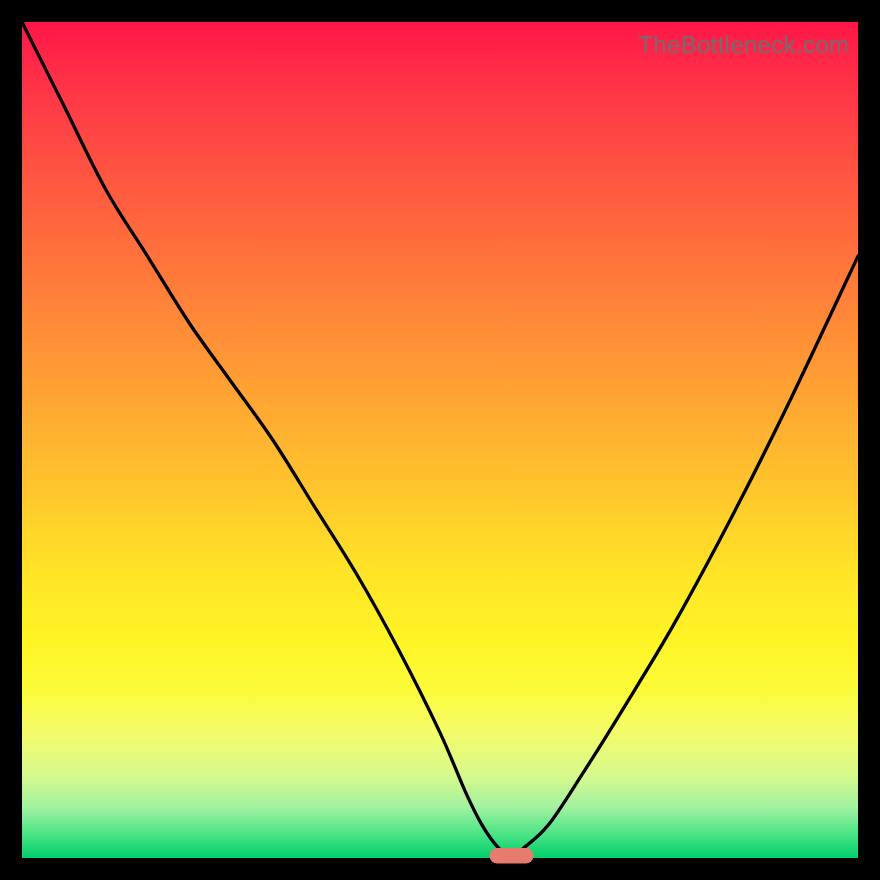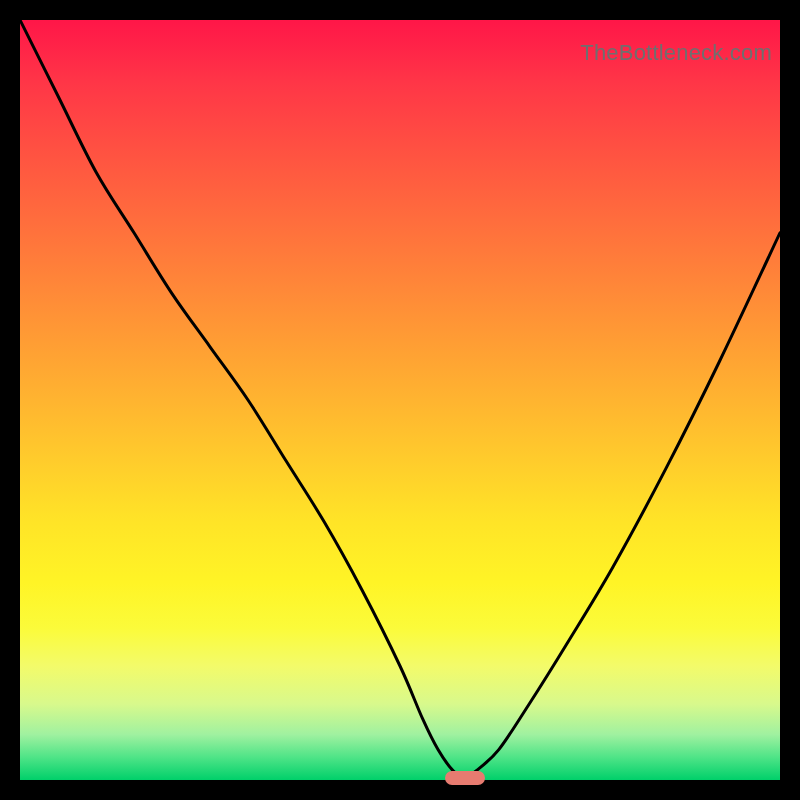--- a/index.html
+++ b/index.html
@@ -37,21 +37,21 @@
       #fbfb3a 80%,
       #f3fb6a 85%,
       #d8f98c 90%,
       #a0f1a0 94%,
       #4fe487 97%,
       #00d06a 100%
     );
   }
   .watermark {
     position: absolute;
-    top: 20px;
+    top: 8px;
     right: 8px;
     color: #6f6f6f;
     font-size: 22px;
     font-weight: 500;
     letter-spacing: 0.2px;
     user-select: none;
   }
   svg.curve {
     position: absolute;
     left: 0;

